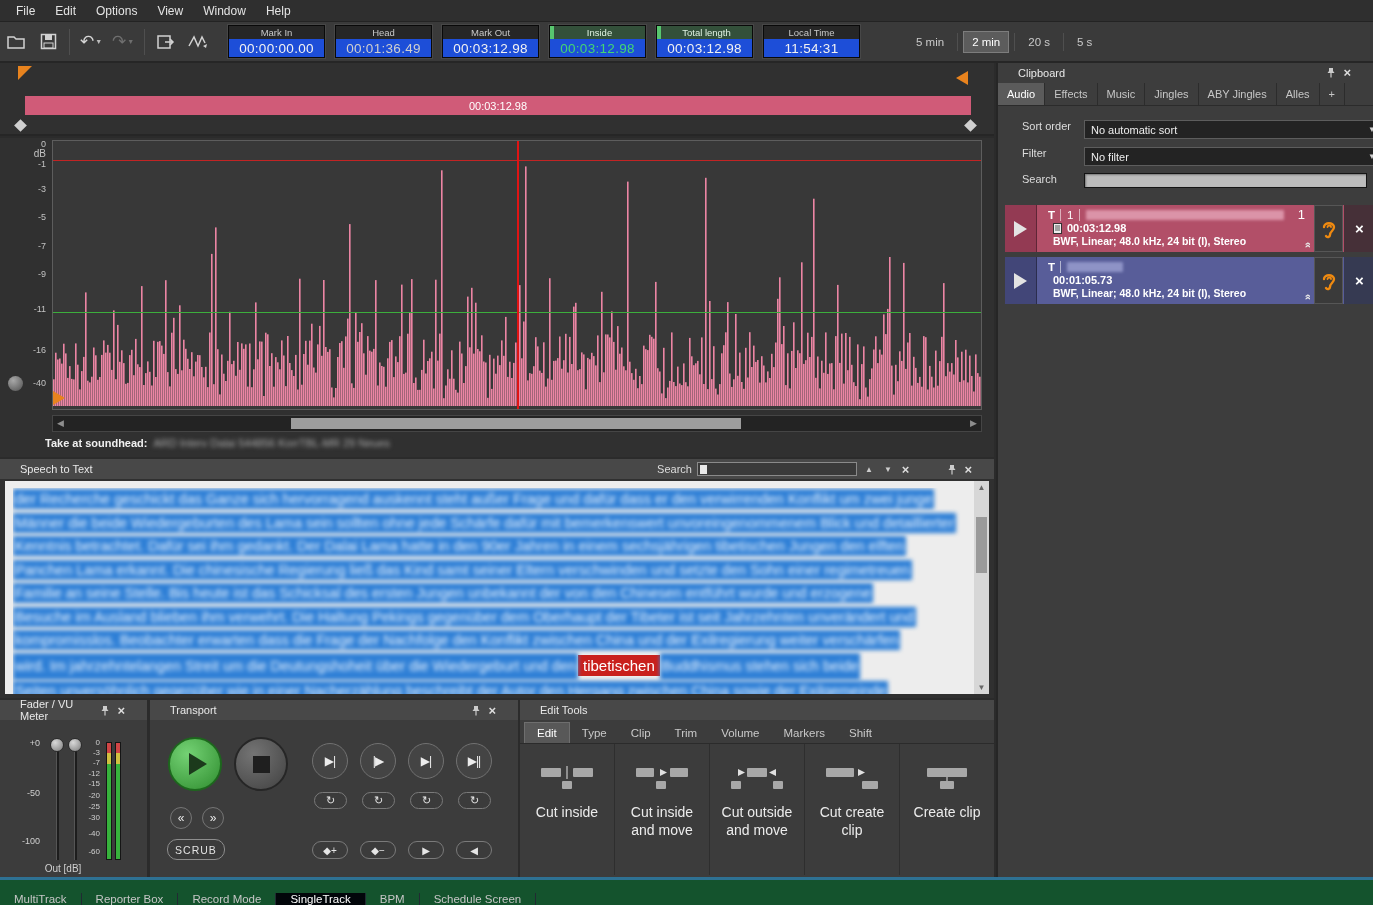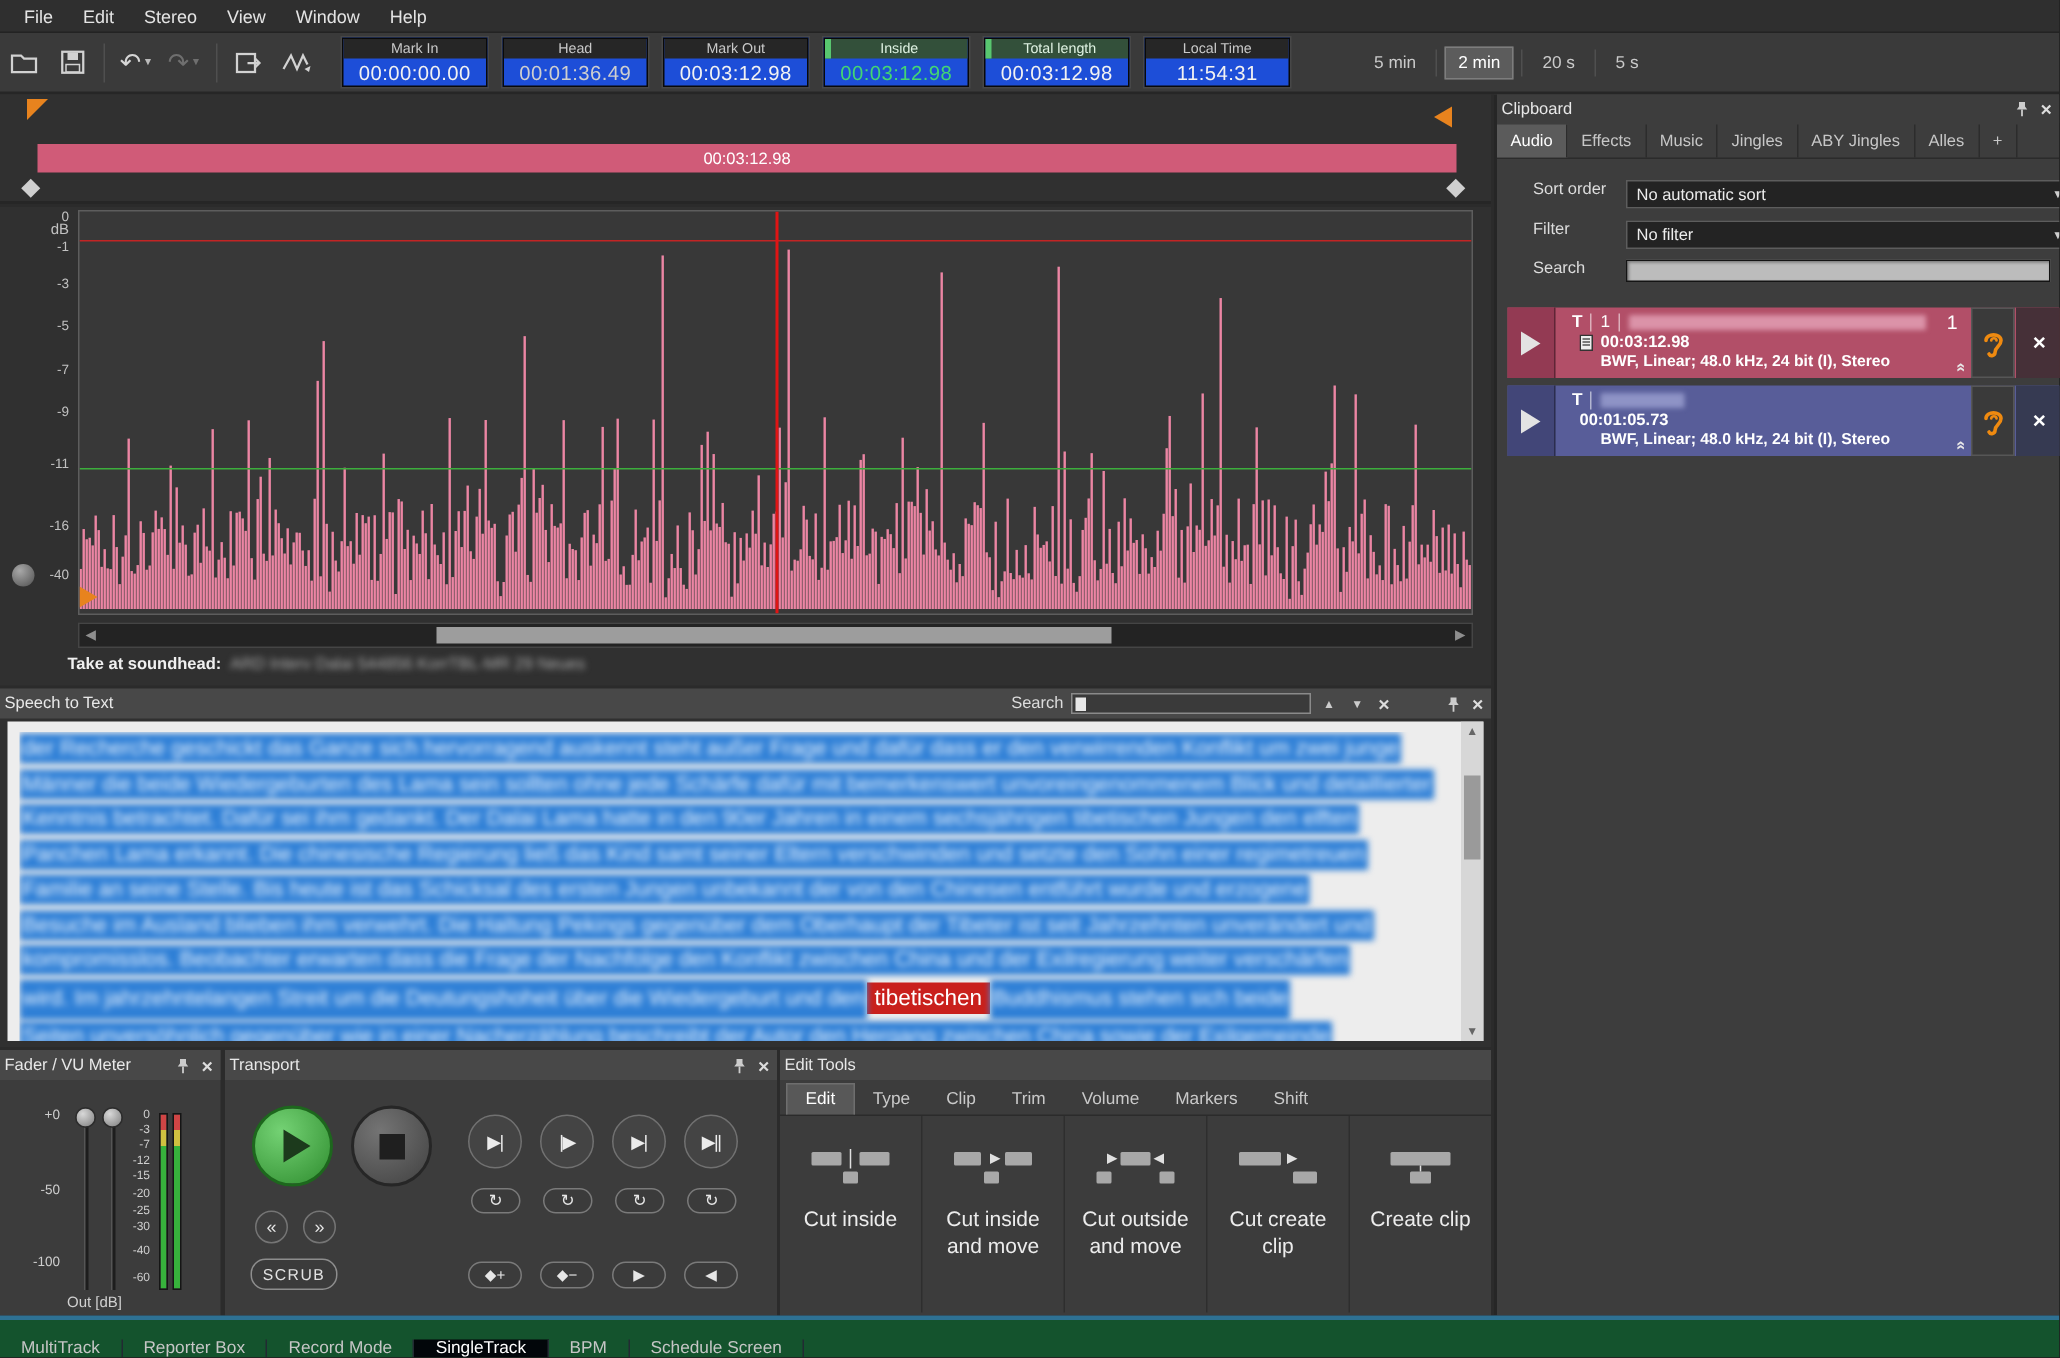--- a/index.html
+++ b/index.html
@@ -36,21 +36,21 @@
 #greenline{position:absolute;left:0;top:171px;width:100%;height:1px;background:#3cae3c}
 #playhead{position:absolute;left:464px;top:0;bottom:0;width:2px;background:#e01414}
 .dbl{position:absolute;left:0;width:46px;text-align:right;font-size:9px;color:#c2c2c2}
 #wscroll{position:absolute;left:52px;top:277px;width:930px;height:17px;background:#232323;border:1px solid #454545}
 #wthumb{position:absolute;left:238px;top:2px;bottom:2px;width:450px;background:#9d9d9d}
 .sarrow{position:absolute;top:2px;font-size:9px;color:#8e8e8e}
 #takeline{position:absolute;left:45px;top:299px;font-size:11px;color:#f0f0f0;font-weight:bold;white-space:nowrap}
 #takeval{font-weight:normal;color:#a9a9a9;filter:blur(2px);margin-left:6px}
 
 #speech{position:absolute;left:0;top:459px;width:994px;height:239px;background:#303030}
-.ptitle{height:20px;background:#484848;display:flex;align-items:center;padding:0 3px;font-size:11px;color:#e8e8e8;gap:5px}
+.ptitle{height:20px;background:#484848;display:flex;align-items:center;padding:0 20px;font-size:11px;color:#e8e8e8;gap:5px}
 .ptitle .sp{flex:1}
 .xg{font-size:13px;font-weight:bold;color:#ddd;line-height:1;padding:0 2px}
 .tinybtn{font-size:8px;color:#ccc;padding:0 3px}
 #sp-search{width:160px;height:14px;background:#3a3a3a;border:1px solid #8a8a8a;display:flex;align-items:center;padding-left:2px}
 #sp-search .cursorbox{width:7px;height:9px;background:#e8e8e8}
 #speech-body{position:absolute;left:5px;top:22px;right:5px;bottom:4px;background:#ededed;overflow:hidden}
 #speech-scroll{position:absolute;right:0;top:0;bottom:0;width:15px;background:#d7d7d7}
 #speech-scroll .thumb{position:absolute;left:2px;top:36px;width:11px;height:56px;background:#9a9a9a}
 #speech-scroll .sa{position:absolute;left:0;width:15px;text-align:center;font-size:8px;color:#666}
 #slines{position:absolute;left:8px;top:7px;right:22px;line-height:23.5px;font-size:14.5px;white-space:nowrap;overflow:hidden}
@@ -100,21 +100,21 @@
 .ptile{width:32px;flex:0 0 auto;display:flex;align-items:center;justify-content:center;border-right:1px solid rgba(0,0,0,.35)}
 .ptri{width:0;height:0;border-top:8px solid transparent;border-bottom:8px solid transparent;border-left:13px solid #e3e3e3}
 .cmain{flex:1;position:relative;padding:3px 4px 0 6px;overflow:hidden}
 .crow1{display:flex;align-items:center;height:13px}
 .ctrk{font-size:11.5px;font-weight:bold;color:#fff;padding:0 5px;border-right:1px solid rgba(255,255,255,.55)}
 .cslot{font-size:11.5px;color:#fff;padding:0 6px;border-right:1px solid rgba(255,255,255,.55)}
 .redact{height:10px;border-radius:1px;filter:blur(1.6px);margin-left:6px}
 .ccount{font-size:13px;color:#fff;margin-left:auto;padding-right:4px}
 .crow2{display:flex;align-items:center;gap:5px;height:14px;margin-left:10px}
 .cdur{font-size:11px;font-weight:bold;color:#fff}
-.crow3{margin-left:24px;font-size:10.5px;font-weight:bold;color:#fff;white-space:nowrap}
+.crow3{margin-left:10px;font-size:10.5px;font-weight:bold;color:#fff;white-space:nowrap}
 .chev{position:absolute;right:3px;bottom:1px;color:#e8e8e8;font-size:11px;transform:rotate(-90deg);font-weight:bold}
 .eartile{width:29px;flex:0 0 auto;background:#3a3a3a;border:1px solid #565656;display:flex;align-items:center;justify-content:center;margin-left:1px}
 .xtile{width:31px;flex:0 0 auto;display:flex;align-items:center;justify-content:center;margin-left:1px;color:#fff;font-size:15px;font-weight:bold}
 .clip1{background:#b24f68}
 .clip1 .ptile{background:#93behavior}
 .clip1 .ptile{background:#933a53}
 .clip1 .xtile{background:#463038}
 .clip2{background:#585d99}
 .clip2 .ptile{background:#424678}
 .clip2 .xtile{background:#363a52}
@@ -126,21 +126,21 @@
 svg{display:block}
 </style>
 </head>
 <body>
 
 <div id="app">
 
   <div id="menubar">
     <span class="menu-item">File</span>
     <span class="menu-item">Edit</span>
-    <span class="menu-item">Stereo</span>
+    <span class="menu-item">Options</span>
     <span class="menu-item">View</span>
     <span class="menu-item">Window</span>
     <span class="menu-item">Help</span>
   </div>
 
   <div id="toolbar">
     <div class="tbtn">
         <span>
           <svg width="20" height="18" viewBox="0 0 20 18">
             <path d="M2 4h6l2 2h8v9H2z" fill="none" stroke="#d2d2d2" stroke-width="1.5"></path>

